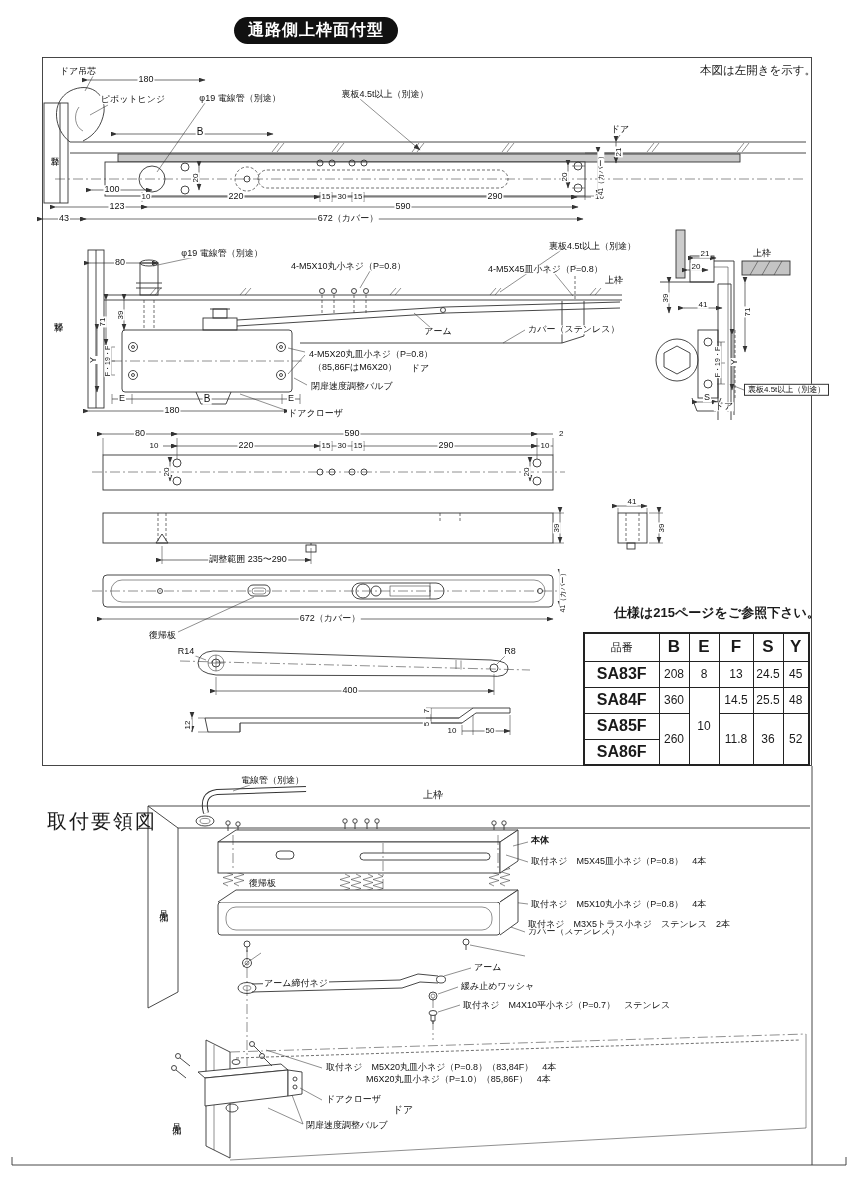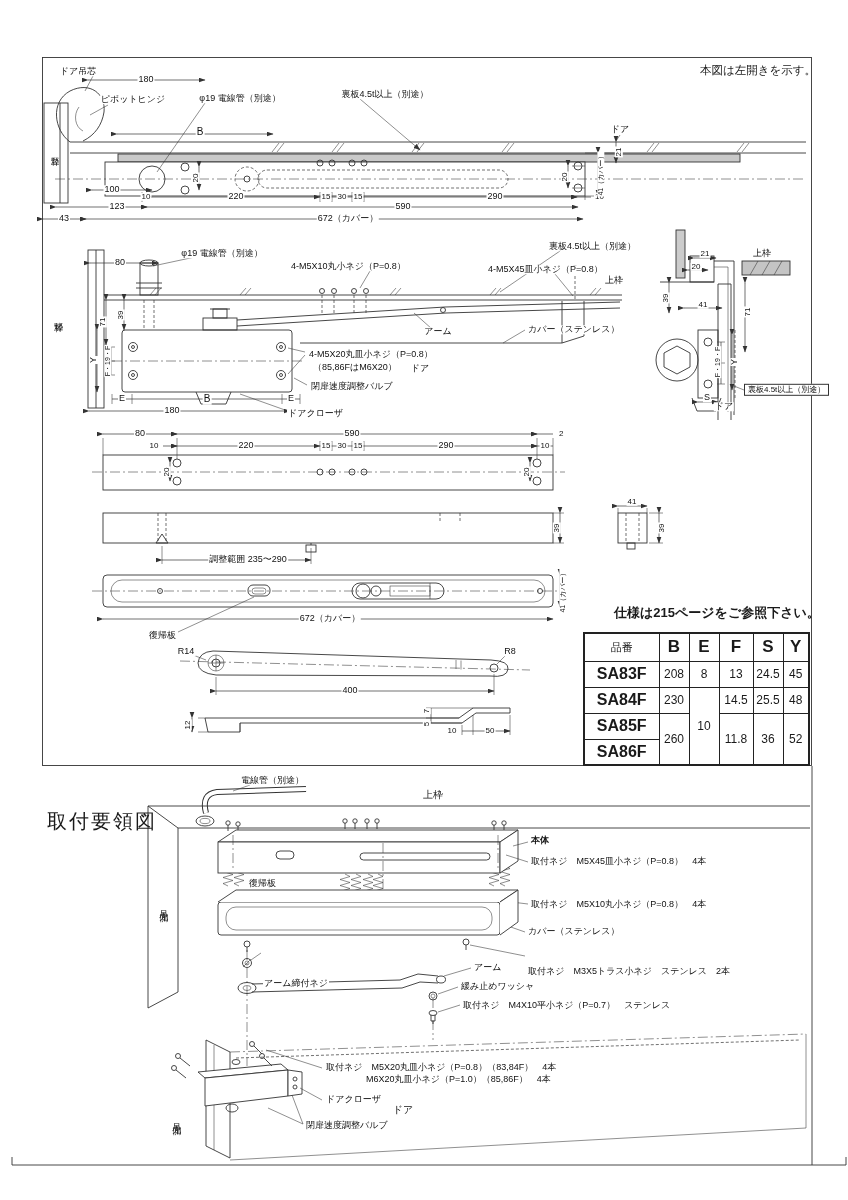--- a/index.html
+++ b/index.html
@@ -35,20 +35,21 @@
   #spec th.hs{font-size:11px;font-weight:normal;}
   #spec th{font-size:17px;font-weight:bold;}
   #spec td{font-size:12px;}
   #spec td.model{font-size:16px;font-weight:bold;}
 </style>
 </head>
 <body>
 
 <div id="page">
 
+  <div id="badge">通路側上枠面付型</div>
   <div id="openNote">本図は左開きを示す。</div>
   <div id="specNote">仕様は215ページをご参照下さい。</div>
   <div id="sec2">取付要領図</div>
 
   <svg id="dwg" width="848" height="1200" viewBox="0 0 848 1200">
     <defs>
       <marker id="ar" markerWidth="8" markerHeight="6" refX="6.5" refY="2.5" orient="auto" markerUnits="userSpaceOnUse">
         <path d="M0,0 L7,2.5 L0,5 Z" fill="#333"></path>
       </marker>
     </defs>
@@ -433,21 +434,21 @@
     </div>
   <div class="layer">
       <span class="lbl l" style="left: 240px; top: 781px; font-size: 9px;">電線管（別途）</span>
       <span class="lbl" style="left: 433px; top: 795px; font-size: 10px;">上枠</span>
       <span class="lbl v" style="left: 163px; top: 905px; font-size: 9px;">吊元側</span>
       <span class="lbl l" style="left: 248px; top: 884px; font-size: 9px;">復帰板</span>
       <span class="lbl l" style="left: 530px; top: 841px; font-size: 9px; font-weight: bold;">本体</span>
       <span class="lbl l" style="left: 530px; top: 862px; font-size: 9px;">取付ネジ　M5X45皿小ネジ（P=0.8）　4本</span>
       <span class="lbl l" style="left: 530px; top: 905px; font-size: 9px;">取付ネジ　M5X10丸小ネジ（P=0.8）　4本</span>
       <span class="lbl l" style="left: 527px; top: 932px; font-size: 9px;">カバー（ステンレス）</span>
-      <span class="lbl l" style="left: 527px; top: 972px; font-size: 9px;">取付ネジ　M3X5トラス小ネジ　ステンレス　2本</span>
+      <span class="lbl l" style="left: 527px; top: 925px; font-size: 9px;">取付ネジ　M3X5トラス小ネジ　ステンレス　2本</span>
       <span class="lbl l" style="left: 263px; top: 952px; font-size: 9px; margin-top: 32px;">アーム締付ネジ</span>
       <span class="lbl l" style="left: 473px; top: 968px; font-size: 9px;">アーム</span>
       <span class="lbl l" style="left: 460px; top: 987px; font-size: 9px;">緩み止めワッシャ</span>
       <span class="lbl l" style="left: 462px; top: 1006px; font-size: 9px;">取付ネジ　M4X10平小ネジ（P=0.7）　ステンレス</span>
       <span class="lbl l" style="left: 325px; top: 1068px; font-size: 9px;">取付ネジ　M5X20丸皿小ネジ（P=0.8）（83,84F）　4本</span>
       <span class="lbl l" style="left: 365px; top: 1080px; font-size: 9px;">M6X20丸皿小ネジ（P=1.0）（85,86F）　4本</span>
       <span class="lbl l" style="left: 325px; top: 1100px; font-size: 9px;">ドアクローザ</span>
       <span class="lbl" style="left: 403px; top: 1110px; font-size: 10px;">ドア</span>
       <span class="lbl l" style="left: 305px; top: 1126px; font-size: 9px;">閉扉速度調整バルブ</span>
       <span class="lbl v" style="left: 176px; top: 1118px; font-size: 9px;">吊元側</span>
@@ -474,21 +475,21 @@
     <tr>
       <td class="model">SA83F</td>
       <td>208</td>
       <td>8</td>
       <td>13</td>
       <td>24.5</td>
       <td>45</td>
     </tr>
     <tr>
       <td class="model">SA84F</td>
-      <td>230</td>
+      <td>360</td>
       <td rowspan="3">10</td>
       <td>14.5</td>
       <td>25.5</td>
       <td>48</td>
     </tr>
     <tr>
       <td class="model">SA85F</td>
       <td rowspan="2">260</td>
       <td rowspan="2">11.8</td>
       <td rowspan="2">36</td>

